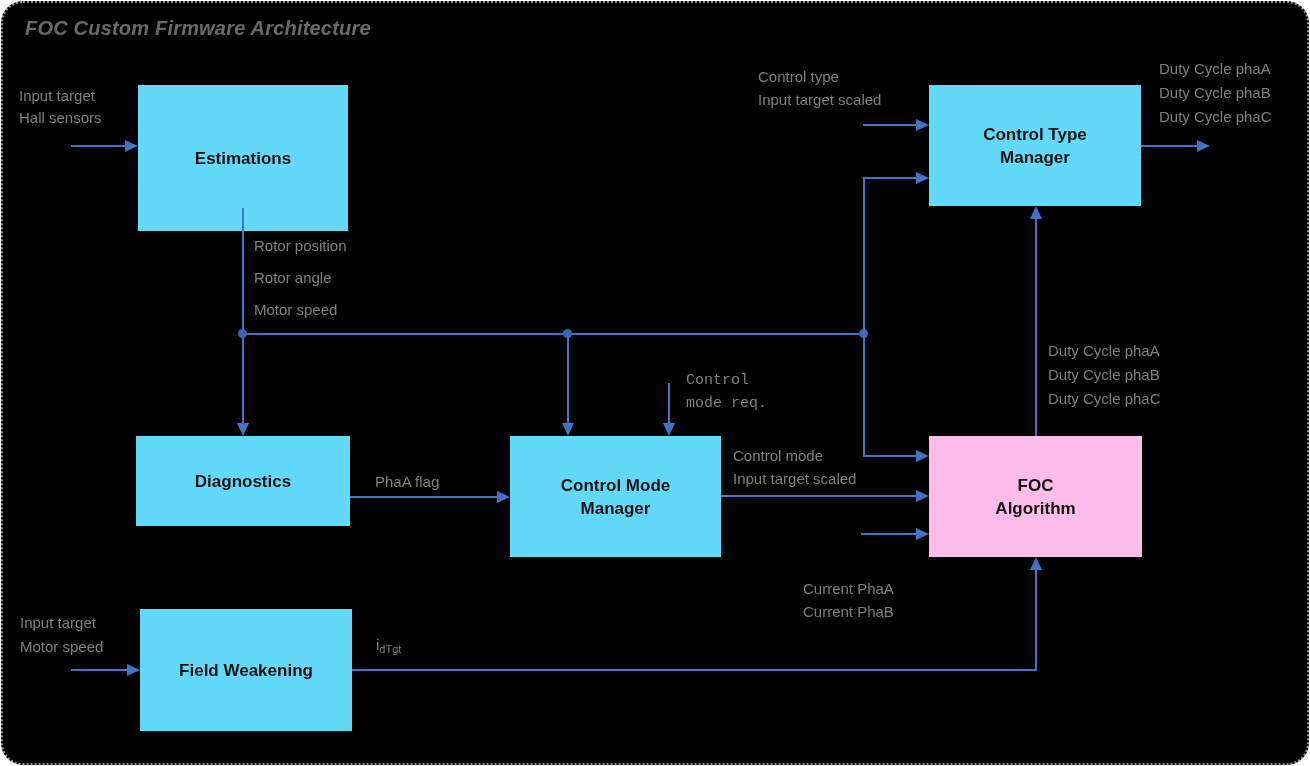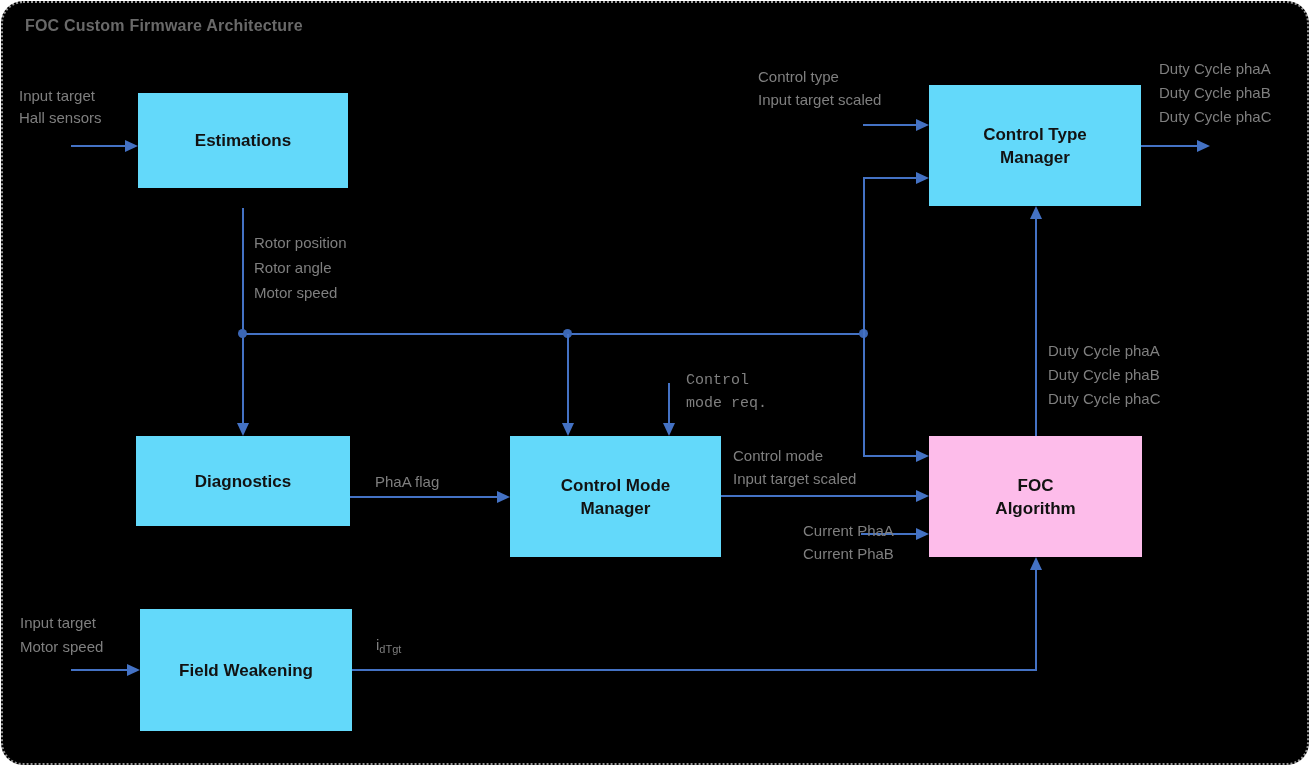--- a/index.html
+++ b/index.html
@@ -1,20 +1,20 @@
 <!DOCTYPE html>
 <html style="--background: #000000; --node-cyan: #63D9FA; --node-pink: #FDBCEA; --line-blue: #4472C4; --label-gray: #7F7F7F; --title-gray: #696969;"><head>
 <meta charset="utf-8">
 <style>
   html,body{margin:0;padding:0;background:#ffffff;font-family:"Liberation Sans",sans-serif;}
   .stage{position:relative;width:1310px;height:766px;background:#ffffff;overflow:hidden;}
   .panel{position:absolute;left:1px;top:1px;right:1px;bottom:1px;
          background:var(--background,#000);border:2px dotted #989898;border-radius:22px;}
-  .title{position:absolute;left:22px;top:14px;font-size:16px;font-weight:bold;
-         color:var(--title-gray,#696969);letter-spacing:.2px;}
+  .title{position:absolute;left:22px;top:14px;font-size:20px;font-weight:bold;
+         color:var(--title-gray,#696969);letter-spacing:.2px;font-style:italic;}
   .node{position:absolute;display:flex;align-items:center;justify-content:center;
         text-align:center;font-size:17px;font-weight:bold;color:#121212;
         white-space:pre-line;line-height:23px;}
   .cyan{background:var(--node-cyan,#63D9FA);}
   .pink{background:var(--node-pink,#FDBCEA);}
   .hl{position:absolute;height:2px;background:var(--line-blue,#4472C4);}
   .vl{position:absolute;width:2px;background:var(--line-blue,#4472C4);}
   .ar{position:absolute;width:0;height:0;border-top:6px solid transparent;
       border-bottom:6px solid transparent;border-left:13px solid var(--line-blue,#4472C4);}
   .ad{position:absolute;width:0;height:0;border-left:6px solid transparent;
@@ -27,21 +27,21 @@
   .sub{font-size:11px;vertical-align:-3px;text-align:center;}
 </style>
 </head>
 <body>
 
 <div class="stage">
   <div class="panel">
 
     <div class="title">FOC Custom Firmware Architecture</div>
 
-    <div class="node cyan" style="left:135px;top:90px;width:210px;height:95px;">Estimations</div>
+    <div class="node cyan" style="left:135px;top:82px;width:210px;height:146px;">Estimations</div>
     <div class="node cyan" style="left:926px;top:82px;width:212px;height:121px;">Control Type
 Manager</div>
     <div class="node cyan" style="left:133px;top:433px;width:214px;height:90px;">Diagnostics</div>
     <div class="node cyan" style="left:507px;top:433px;width:211px;height:121px;">Control Mode
 Manager</div>
     <div class="node pink" style="left:926px;top:433px;width:213px;height:121px;">FOC
 Algorithm</div>
     <div class="node cyan" style="left:137px;top:606px;width:212px;height:122px;">Field Weakening</div>
 
     <div class="hl" style="left:68px;top:142px;width:56px;"></div>
@@ -89,36 +89,36 @@
 
     <div class="hl" style="left:68px;top:666px;width:57px;"></div>
     <div class="ar" style="left:124px;top:661px;"></div>
 
     <div class="hl" style="left:349px;top:666px;width:685px;"></div>
     <div class="vl" style="left:1032px;top:566px;height:101px;"></div>
     <div class="au" style="left:1027px;top:554px;"></div>
 
     <div class="lbl" style="left:16px;top:82px;line-height:22px;">Input target
 Hall sensors</div>
-    <div class="lbl" style="left:251px;top:227px;line-height:25px;">Rotor position
+    <div class="lbl" style="left:251px;top:227px;line-height:32px;">Rotor position
 Rotor angle
 Motor speed</div>
     <div class="lbl" style="left:755px;top:62px;">Control type
 Input target scaled</div>
     <div class="lbl" style="left:1156px;top:54px;line-height:24px;">Duty Cycle phaA
 Duty Cycle phaB
 Duty Cycle phaC</div>
     <div class="lbl" style="left:1045px;top:336px;line-height:24px;">Duty Cycle phaA
 Duty Cycle phaB
 Duty Cycle phaC</div>
     <div class="lbl" style="left:683px;top:366px;font-family:Liberation Mono, monospace;">Control
 mode req.</div>
     <div class="lbl" style="left:372px;top:467px;">PhaA flag</div>
     <div class="lbl" style="left:730px;top:441px;">Control mode
 Input target scaled</div>
-    <div class="lbl" style="left:800px;top:516px;">Current PhaA
+    <div class="lbl" style="left:800px;top:574px;">Current PhaA
 Current PhaB</div>
     <div class="lbl" style="left:17px;top:608px;line-height:24px;">Input target
 Motor speed</div>
     <div class="lbl" style="left:373px;top:630px;"><span>i</span><span class="sub">dTgt</span></div>
 
   </div>
 </div>
 
 </body></html>

